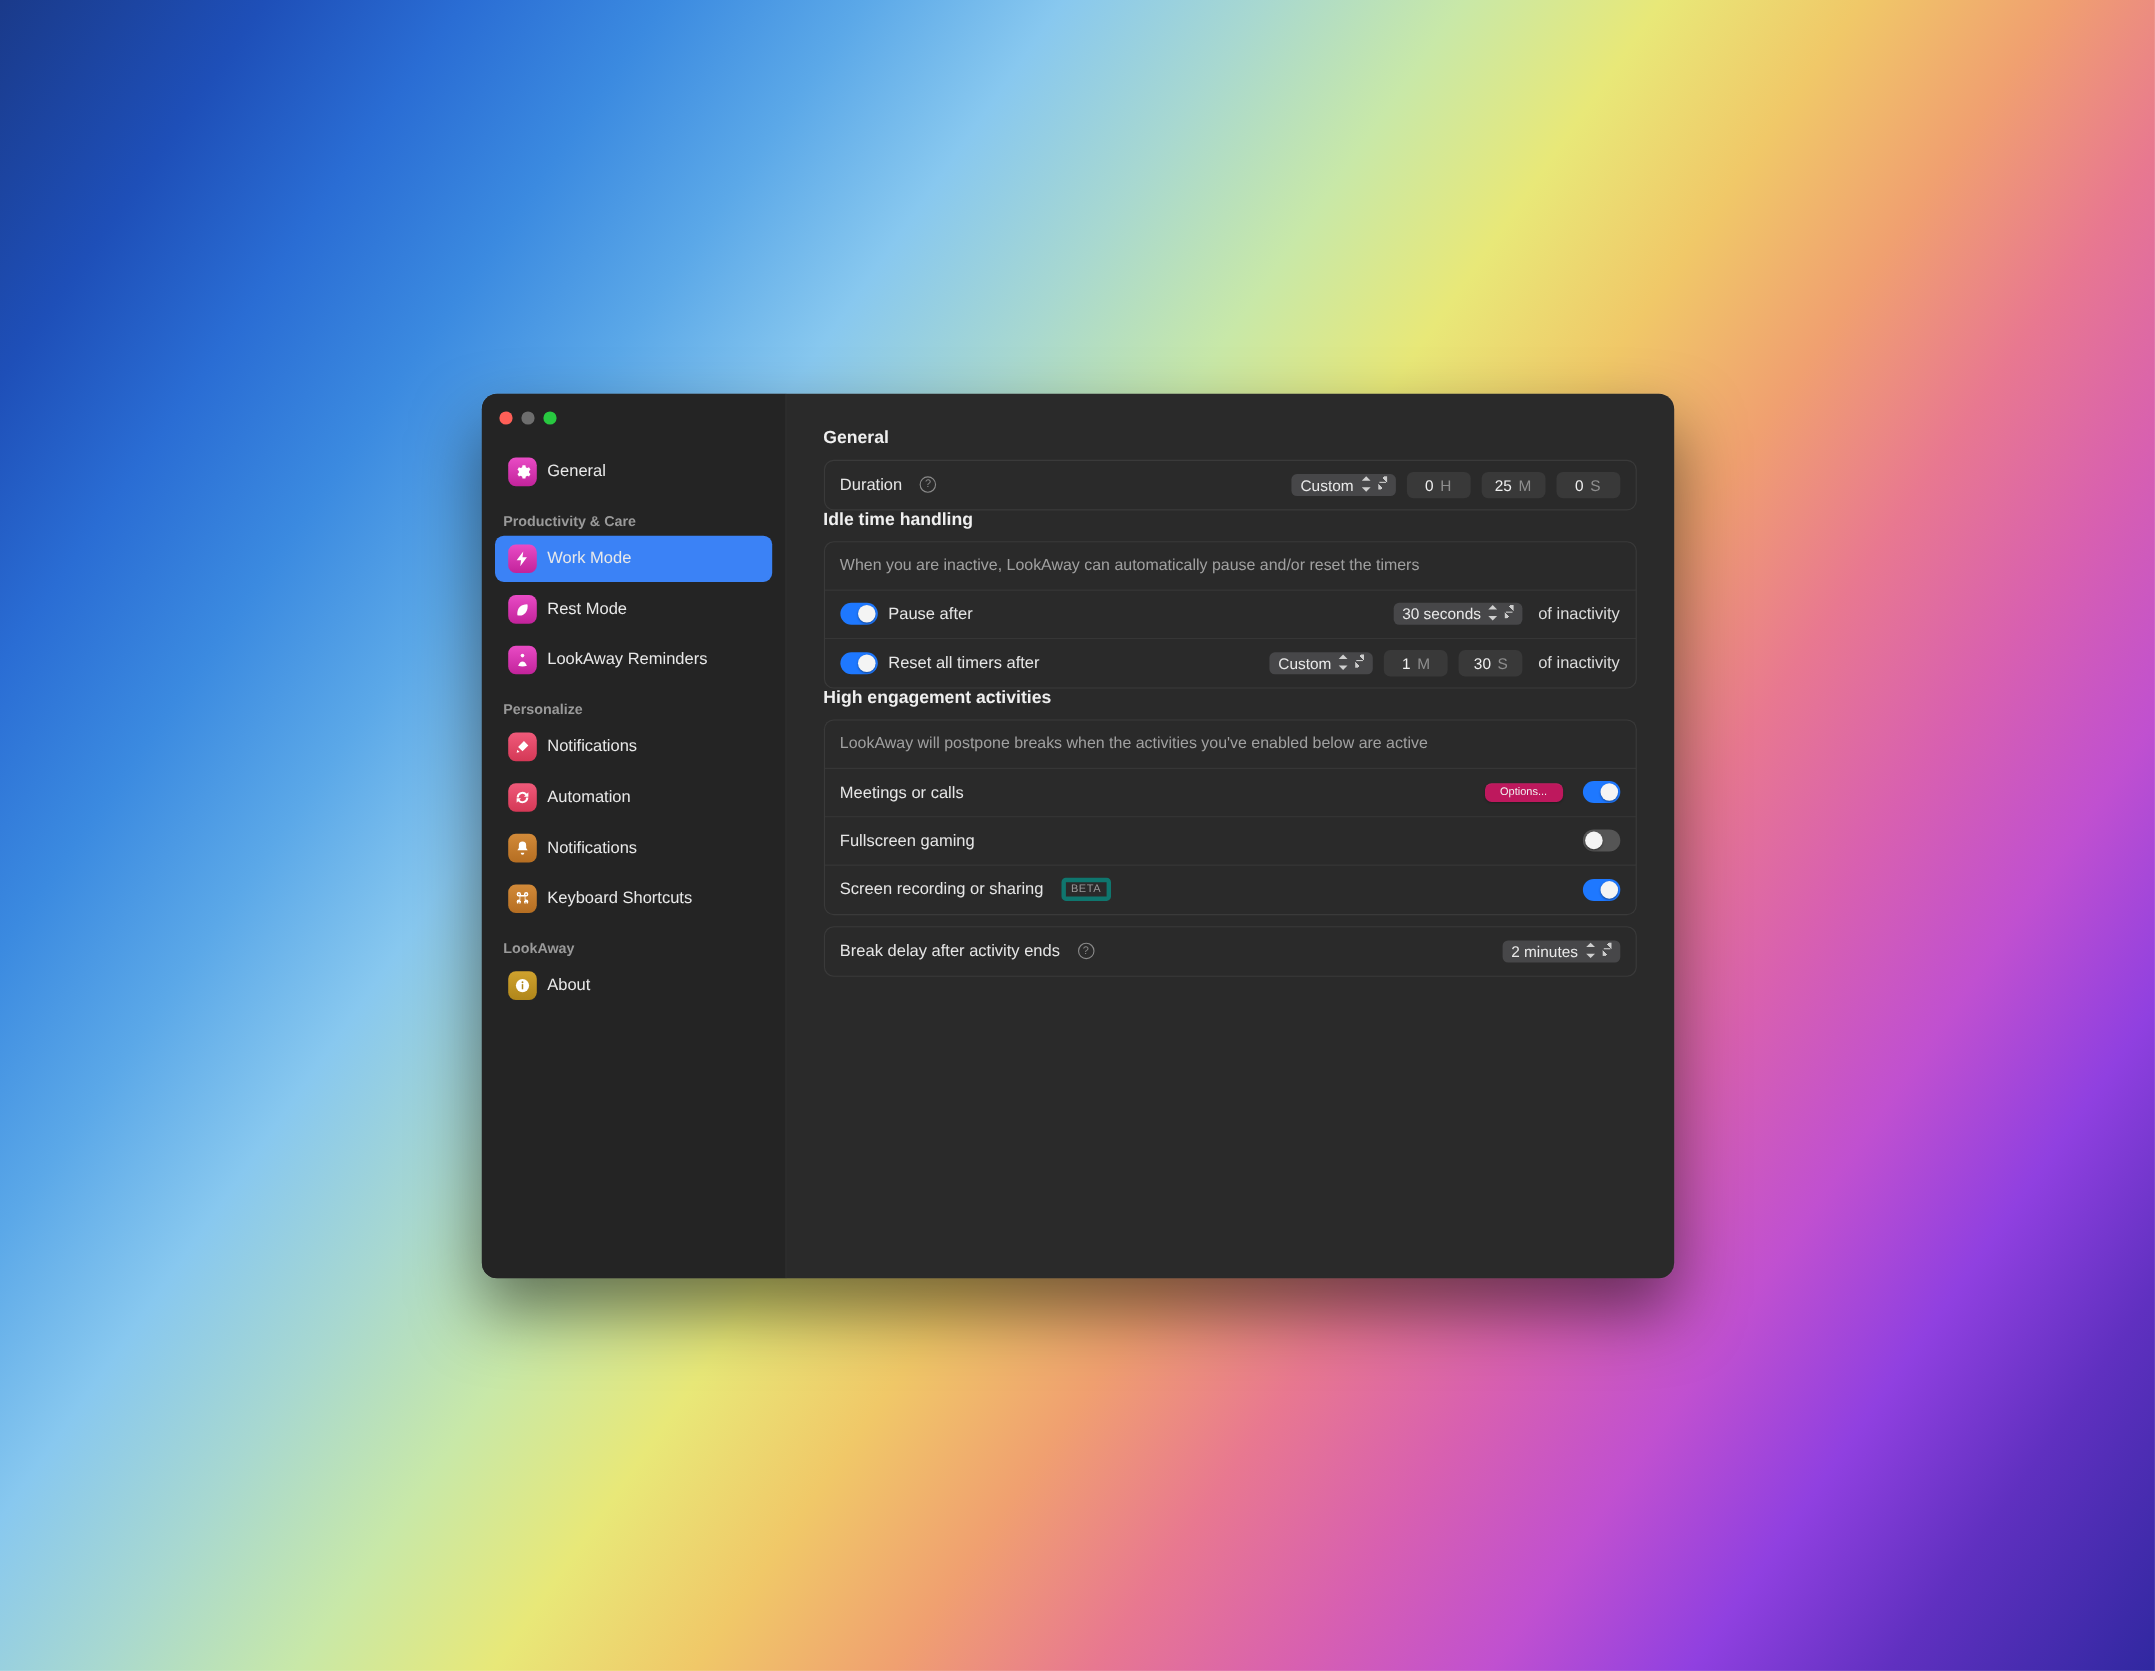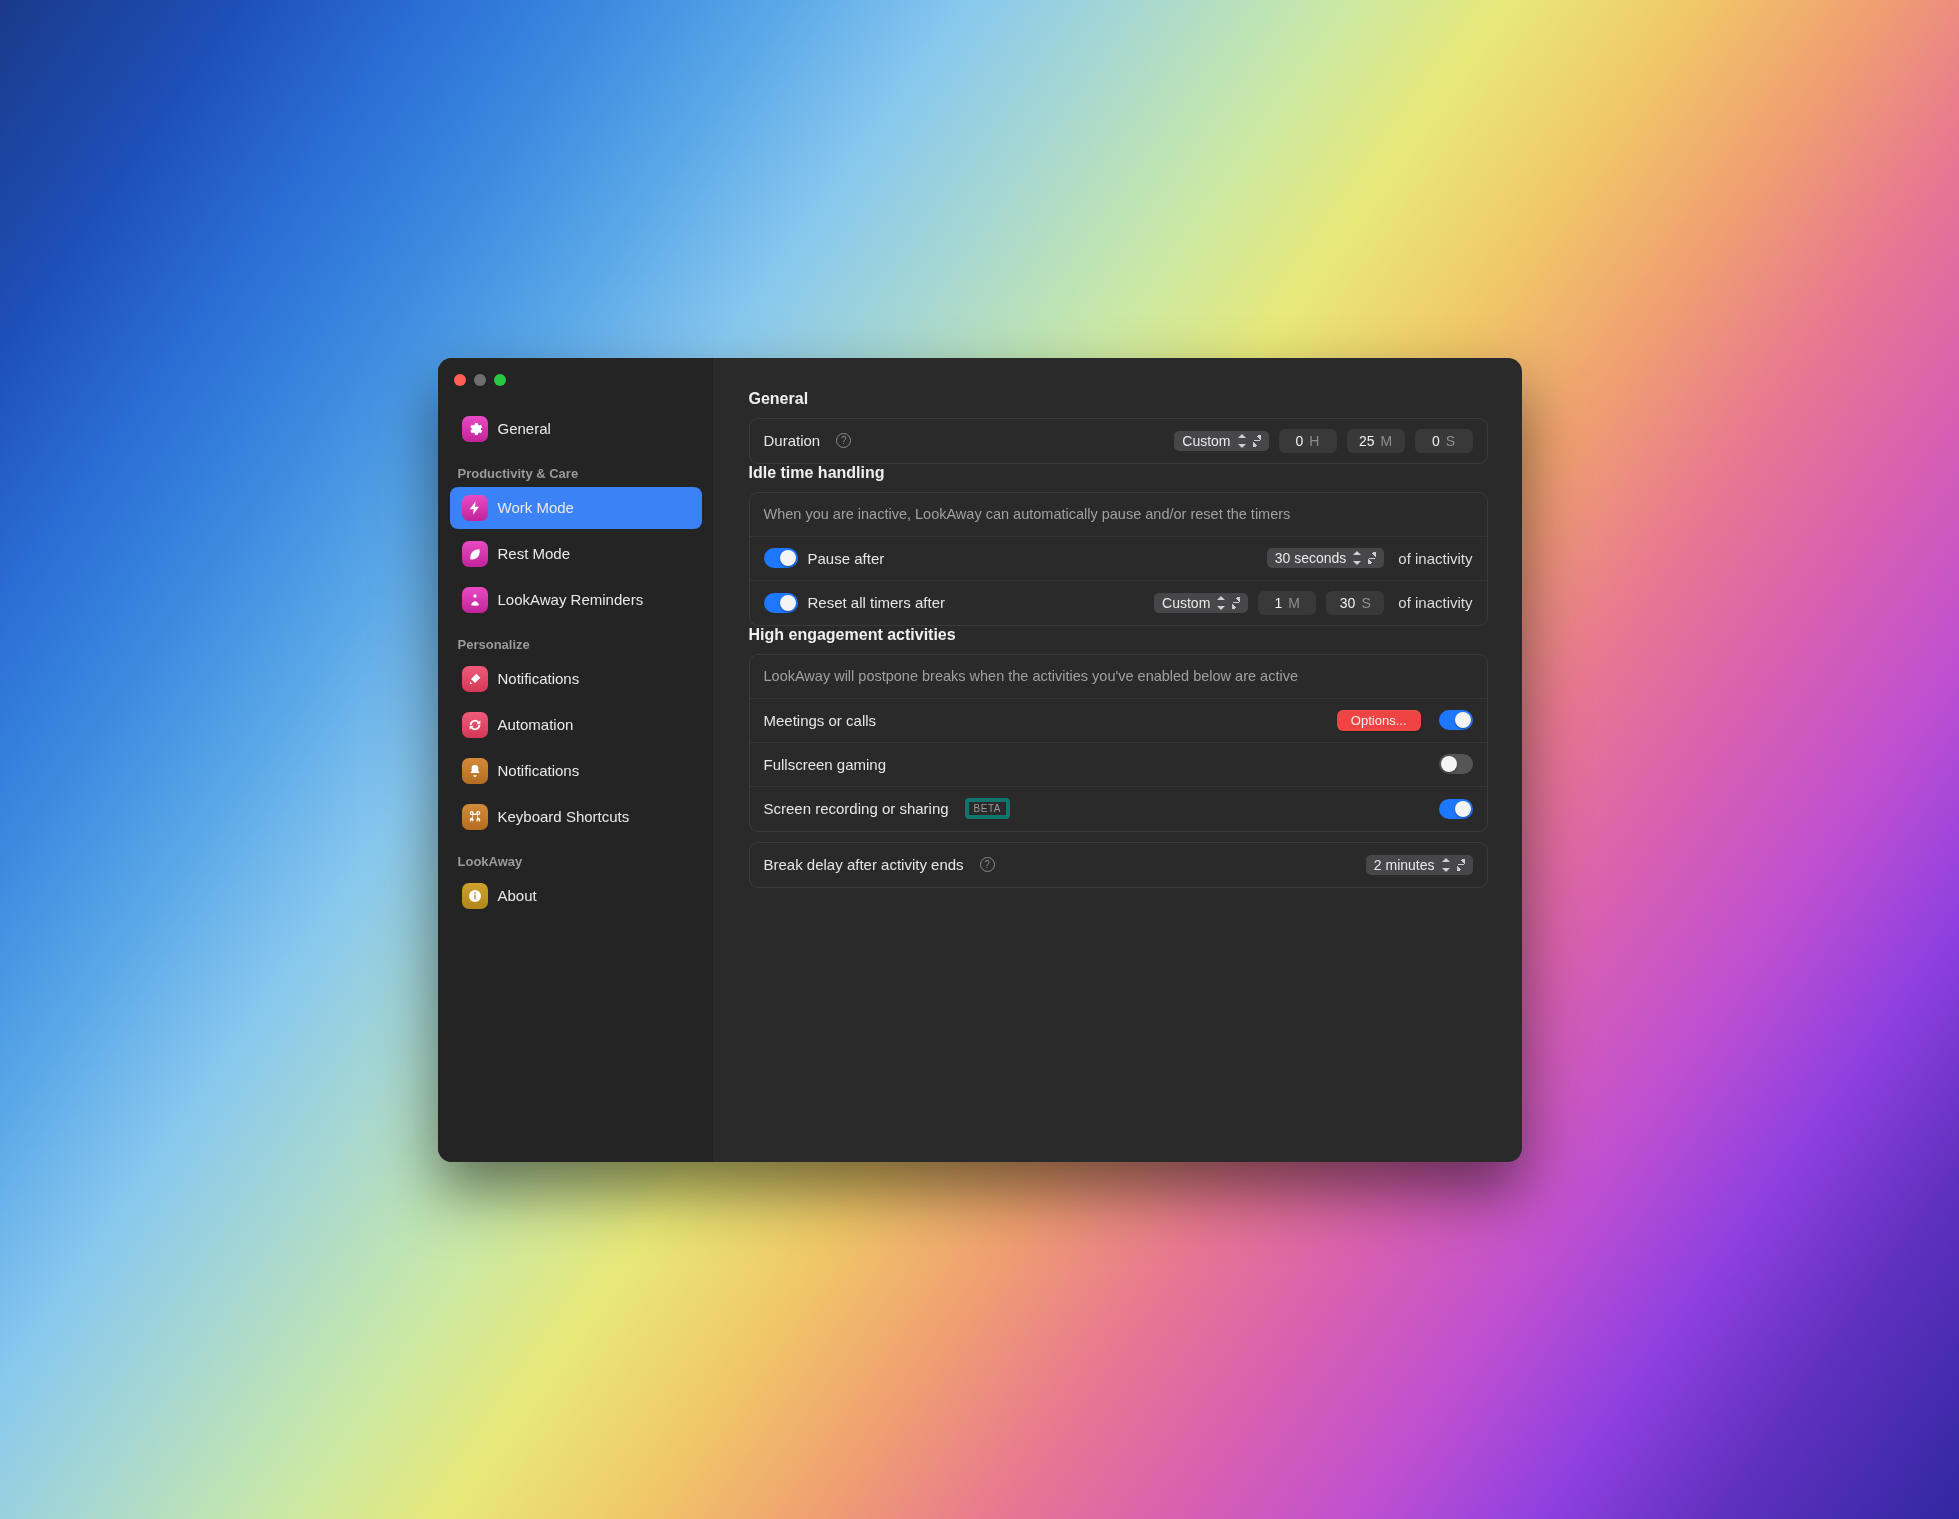--- a/index.html
+++ b/index.html
@@ -104,21 +104,20 @@
   .help-icon {
     width: 15px; height: 15px; border: 1.2px solid #8a8a8a; border-radius: 50%;
     display: inline-flex; align-items: center; justify-content: center;
     font-size: 10px; color: #8a8a8a; margin-left: 6px; flex-shrink: 0;
   }
   .select {
     background: #474749;
     border-radius: 5px;
     padding: 2px 8px;
     display: flex;
-    align-items: center;
     gap: 6px;
     font-size: 14px;
     color: #e9e9e9;
     cursor: default;
   }
   .select::after {
     content: "";
     width: 8px; height: 12px;
     background:
       linear-gradient(#ccc,#ccc) center/6px 1px no-repeat,
@@ -157,25 +156,25 @@
   .toggle::after {
     content: ""; position: absolute; top: 2px; width: 16px; height: 16px;
     border-radius: 50%; background: #f4f4f4; box-shadow: 0 1px 2px rgba(0,0,0,.4);
   }
   .toggle.on { background: #1e78ff; }
   .toggle.on::after { right: 2px; }
   .toggle.off { background: #555; }
   .toggle.off::after { left: 2px; }
 
   .btn {
-    background: #ef4444;
+    background: #be185d;
     color: #f0f0f0;
     border-radius: 6px;
     padding: 3px 14px;
-    font-size: 13px;
+    font-size: 10px;
     cursor: default;
     box-shadow: 0 1px 0 rgba(255,255,255,.06) inset, 0 1px 2px rgba(0,0,0,.3);
   }
   .badge {
     border: 4px solid #0f766e;
     color: #9a9a9a;
     font-size: 10px;
     letter-spacing: .5px;
     border-radius: 4px;
     padding: 1px 5px;

